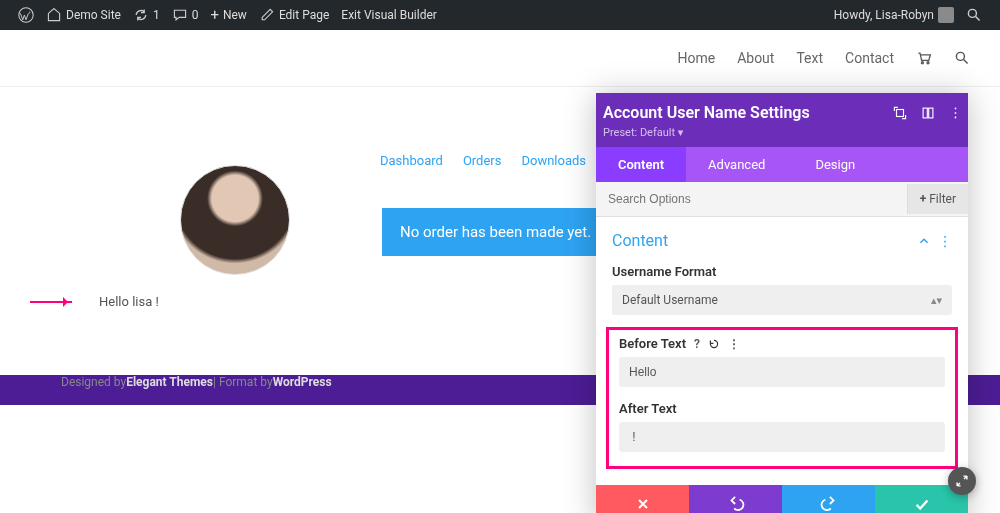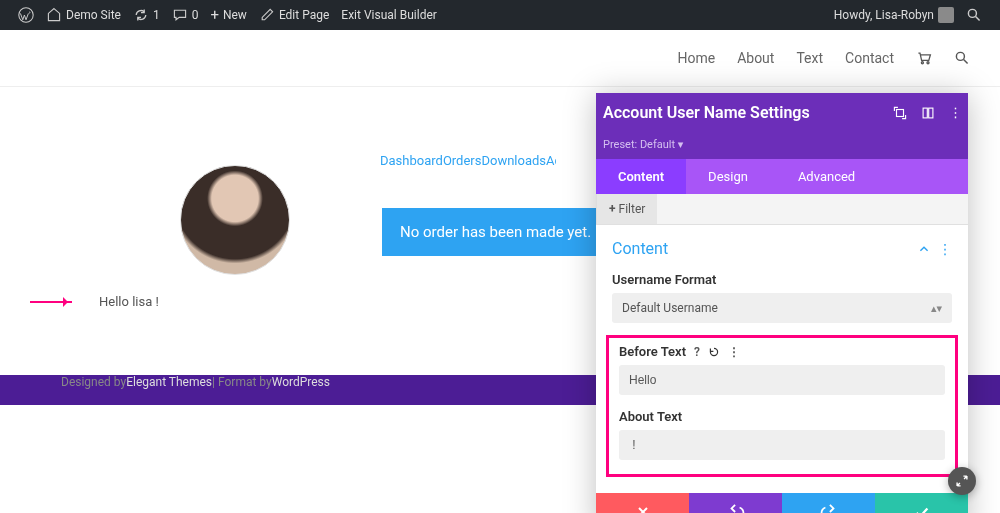--- a/index.html
+++ b/index.html
@@ -16,47 +16,47 @@
   
   .site-header { position: absolute; top: 30px; left: 0; right: 0; height: 57px; background: #fff; display: flex; align-items: center; justify-content: flex-end; padding: 0 30px; gap: 22px; font-size: 14px; color: #666; border-bottom: 1px solid #eee; }
   .site-header .nav-item { cursor: pointer; }
   .cart-icon, .search-icon-site { width: 16px; height: 16px; color: #555; }
 
   
   .page { position: absolute; top: 87px; left: 0; right: 0; bottom: 0; }
   .content-wrap { width: 830px; margin: 0 auto; position: relative; padding-top: 48px; }
 
   
-  .acct-tabs { position: absolute; top: 66px; left: 305px; display: flex; font-size: 13px; }
+  .acct-tabs { position: absolute; top: 66px; left: 305px; display: flex; gap: 20px; font-size: 13px; }
   .acct-tabs a { color: #2ea3f2; cursor: pointer; }
 
   
   .avatar-lg { position: absolute; top: 78px; left: 95px; width: 110px; height: 110px; border-radius: 50%; background: radial-gradient(circle at 50% 30%, #e2c7b4 0 25%, #3a2d28 30% 65%, #d0b9a6 70%); border: 1px solid #e0e0e0; overflow: hidden; }
 
   
   .notice { position: absolute; top: 122px; left: 302px; right: 0; width: 530px; height: 48px; background: #2ea3f2; color: #fff; font-size: 15px; display: flex; align-items: center; padding: 0 18px; }
 
   
   .hello-row { position: absolute; top: 208px; left: -65px; display: flex; align-items: center; gap: 27px; }
   .arrow { width: 42px; height: 2px; background: #ff007f; position: relative; }
   .arrow::after { content: ""; position: absolute; right: -1px; top: -4px; border: 5px solid transparent; border-left-color: #ff007f; }
   .hello-text { font-size: 13px; color: #555; }
 
   
   .footer { position: absolute; top: 288px; left: 0; right: 0; height: 30px; background: #4c1d95; color: #888; font-size: 12px; display: flex; align-items: flex-start; padding: 0 61px; }
-  .footer b { color: #ddd; font-weight: 400; }
+  .footer b { color: #ddd; font-weight: 700; }
 
   
   .panel { position: absolute; top: 93px; right: 32px; width: 372px; background: #fff; box-shadow: 0 2px 30px rgba(0,0,0,.25); z-index: 20; display: flex; flex-direction: column; }
   .panel-header { background: #6c2eb9; color: #fff; padding: 10px 7px 8px; }
   .panel-title-row { display: flex; align-items: center; }
   .panel-title { font-size: 16px; font-weight: 600; flex: 1; }
   .panel-hicons { display: flex; gap: 14px; align-items: center; }
   .panel-hicons span { cursor: pointer; font-size: 13px; }
-  .preset { font-size: 11px; color: #d4bff0; margin-top: 16px; cursor: pointer; }
+  .preset { font-size: 11px; color: #d4bff0; margin-top: 4px; cursor: pointer; }
   .panel-tabs { display: flex; background: #a855f7; }
   .panel-tabs .ptab { flex: 0 0 auto; padding: 10px 22px; color: #fff; font-size: 13px; cursor: pointer; }
   .panel-tabs .ptab.active { background: #8b3dff; font-weight: 600; }
   .panel-tabs .ptab:nth-child(3){ margin-left:6px;}
 
   .panel-search { display: flex; align-items: center; background: #f4f4f4; border-bottom: 1px solid #e0e0e0; }
   .panel-search input { flex: 1; border: none; background: transparent; padding: 10px 12px; font-size: 12px; color: #888; outline: none; }
   .filter-btn { padding: 8px 12px; font-size: 12px; color: #555; background: #e6e6e6; border-left: 1px solid #ddd; cursor: pointer; }
 
   .panel-body { padding: 14px 16px 8px; background: #fff; }
@@ -212,25 +212,26 @@
             </svg>
         </span>
         <span style="letter-spacing:-1px;">⋮</span>
       </div>
     </div>
     <div class="preset">Preset: Default ▾</div>
   </div>
 
   <div class="panel-tabs">
     <div class="ptab active">Content</div>
+    <div class="ptab">Advanced</div>
     <div class="ptab">Design</div>
-    <div class="ptab">Advanced</div>
   </div>
 
   <div class="panel-search">
+    <input placeholder="Search Options" style="">
     <div class="filter-btn">
       <span style="font-weight:bold;">+ </span><span>Filter</span>
     </div>
   </div>
 
   <div class="panel-body">
     <div class="section-head">
       <span>Content</span>
       <span class="spacer"></span>
       <span class="chev">
@@ -255,21 +256,21 @@
           <svg width="12" height="12" viewBox="0 0 20 20" fill="none" stroke="#333" stroke-width="2">
               <path d="M4 10a6 6 0 106-6"></path>
               <path d="M4 4v5h5"></path>
             </svg>
         </span>
         <span class="mini">⋮</span>
       </div>
       <input class="text-input" value="Hello" style="">
 
       <div class="field-label">
-        <span>About Text</span>
+        <span>After Text</span>
       </div>
       <input class="text-input" value=" !" style="">
     </div>
   </div>
 
   <div class="panel-actions">
     <div class="pa red">
       <svg width="16" height="16" viewBox="0 0 20 20" stroke="#fff" stroke-width="2.5" fill="none">
           <path d="M5 5l10 10M15 5L5 15"></path>
         </svg>

